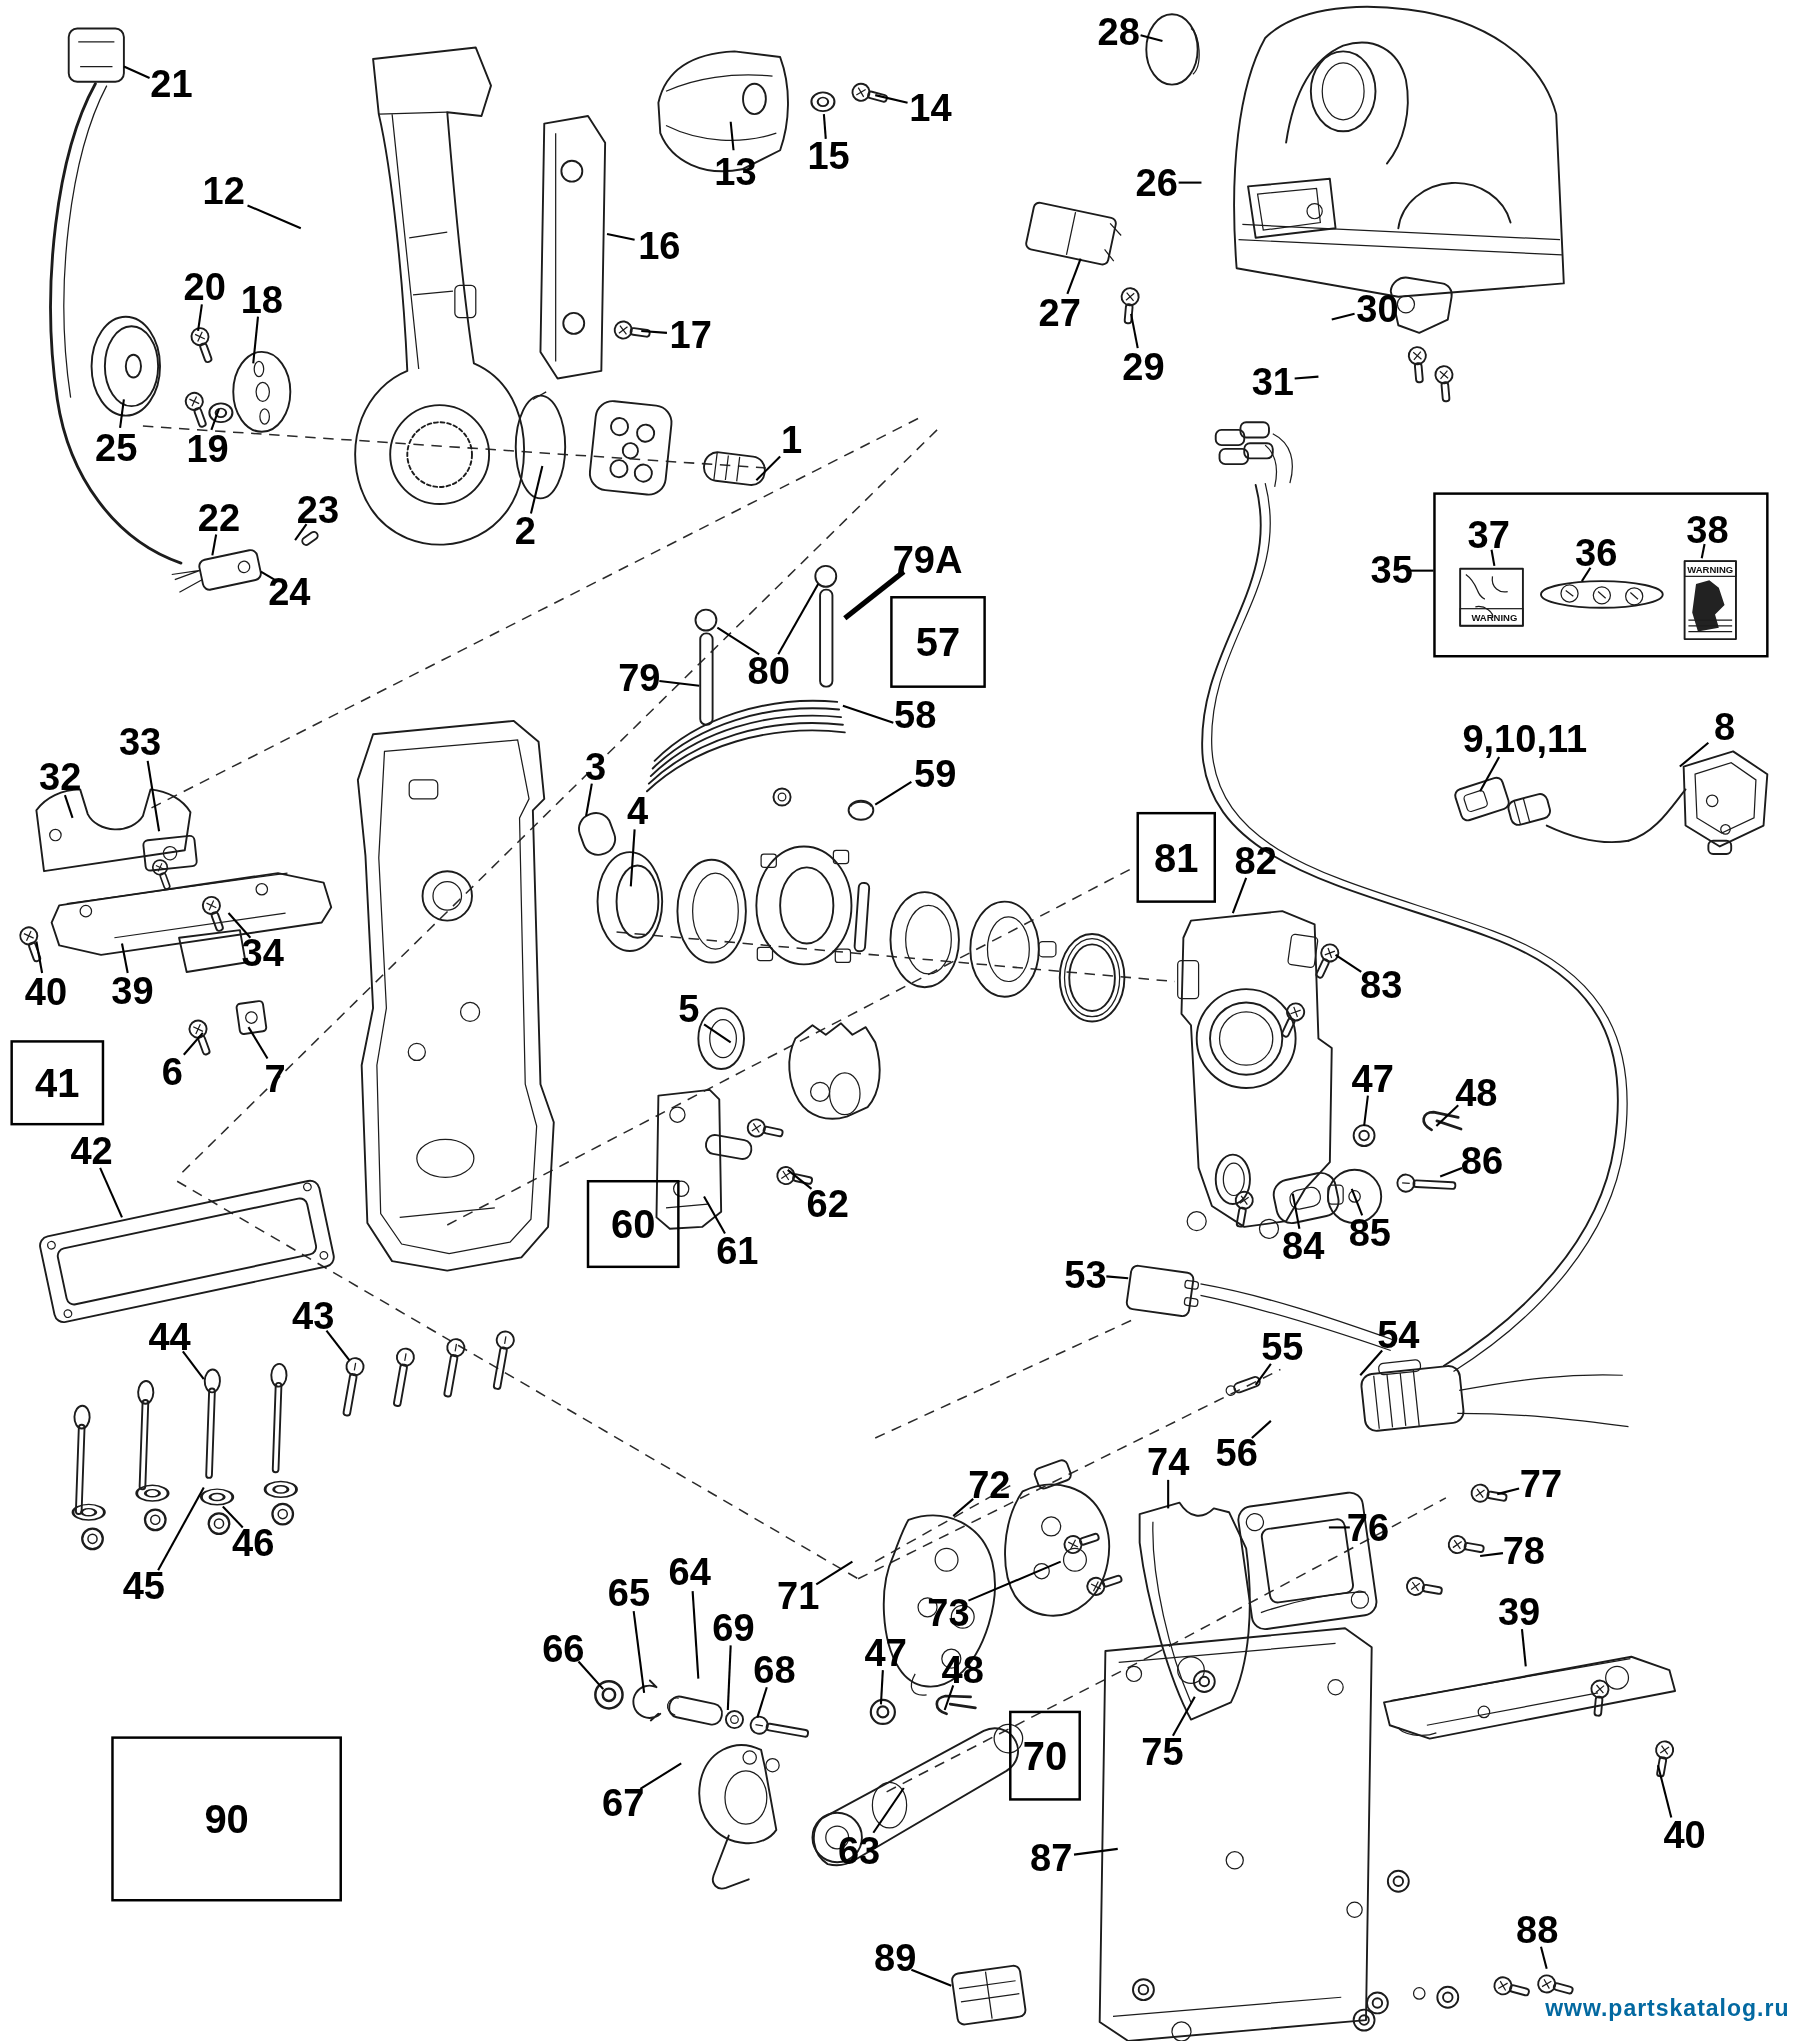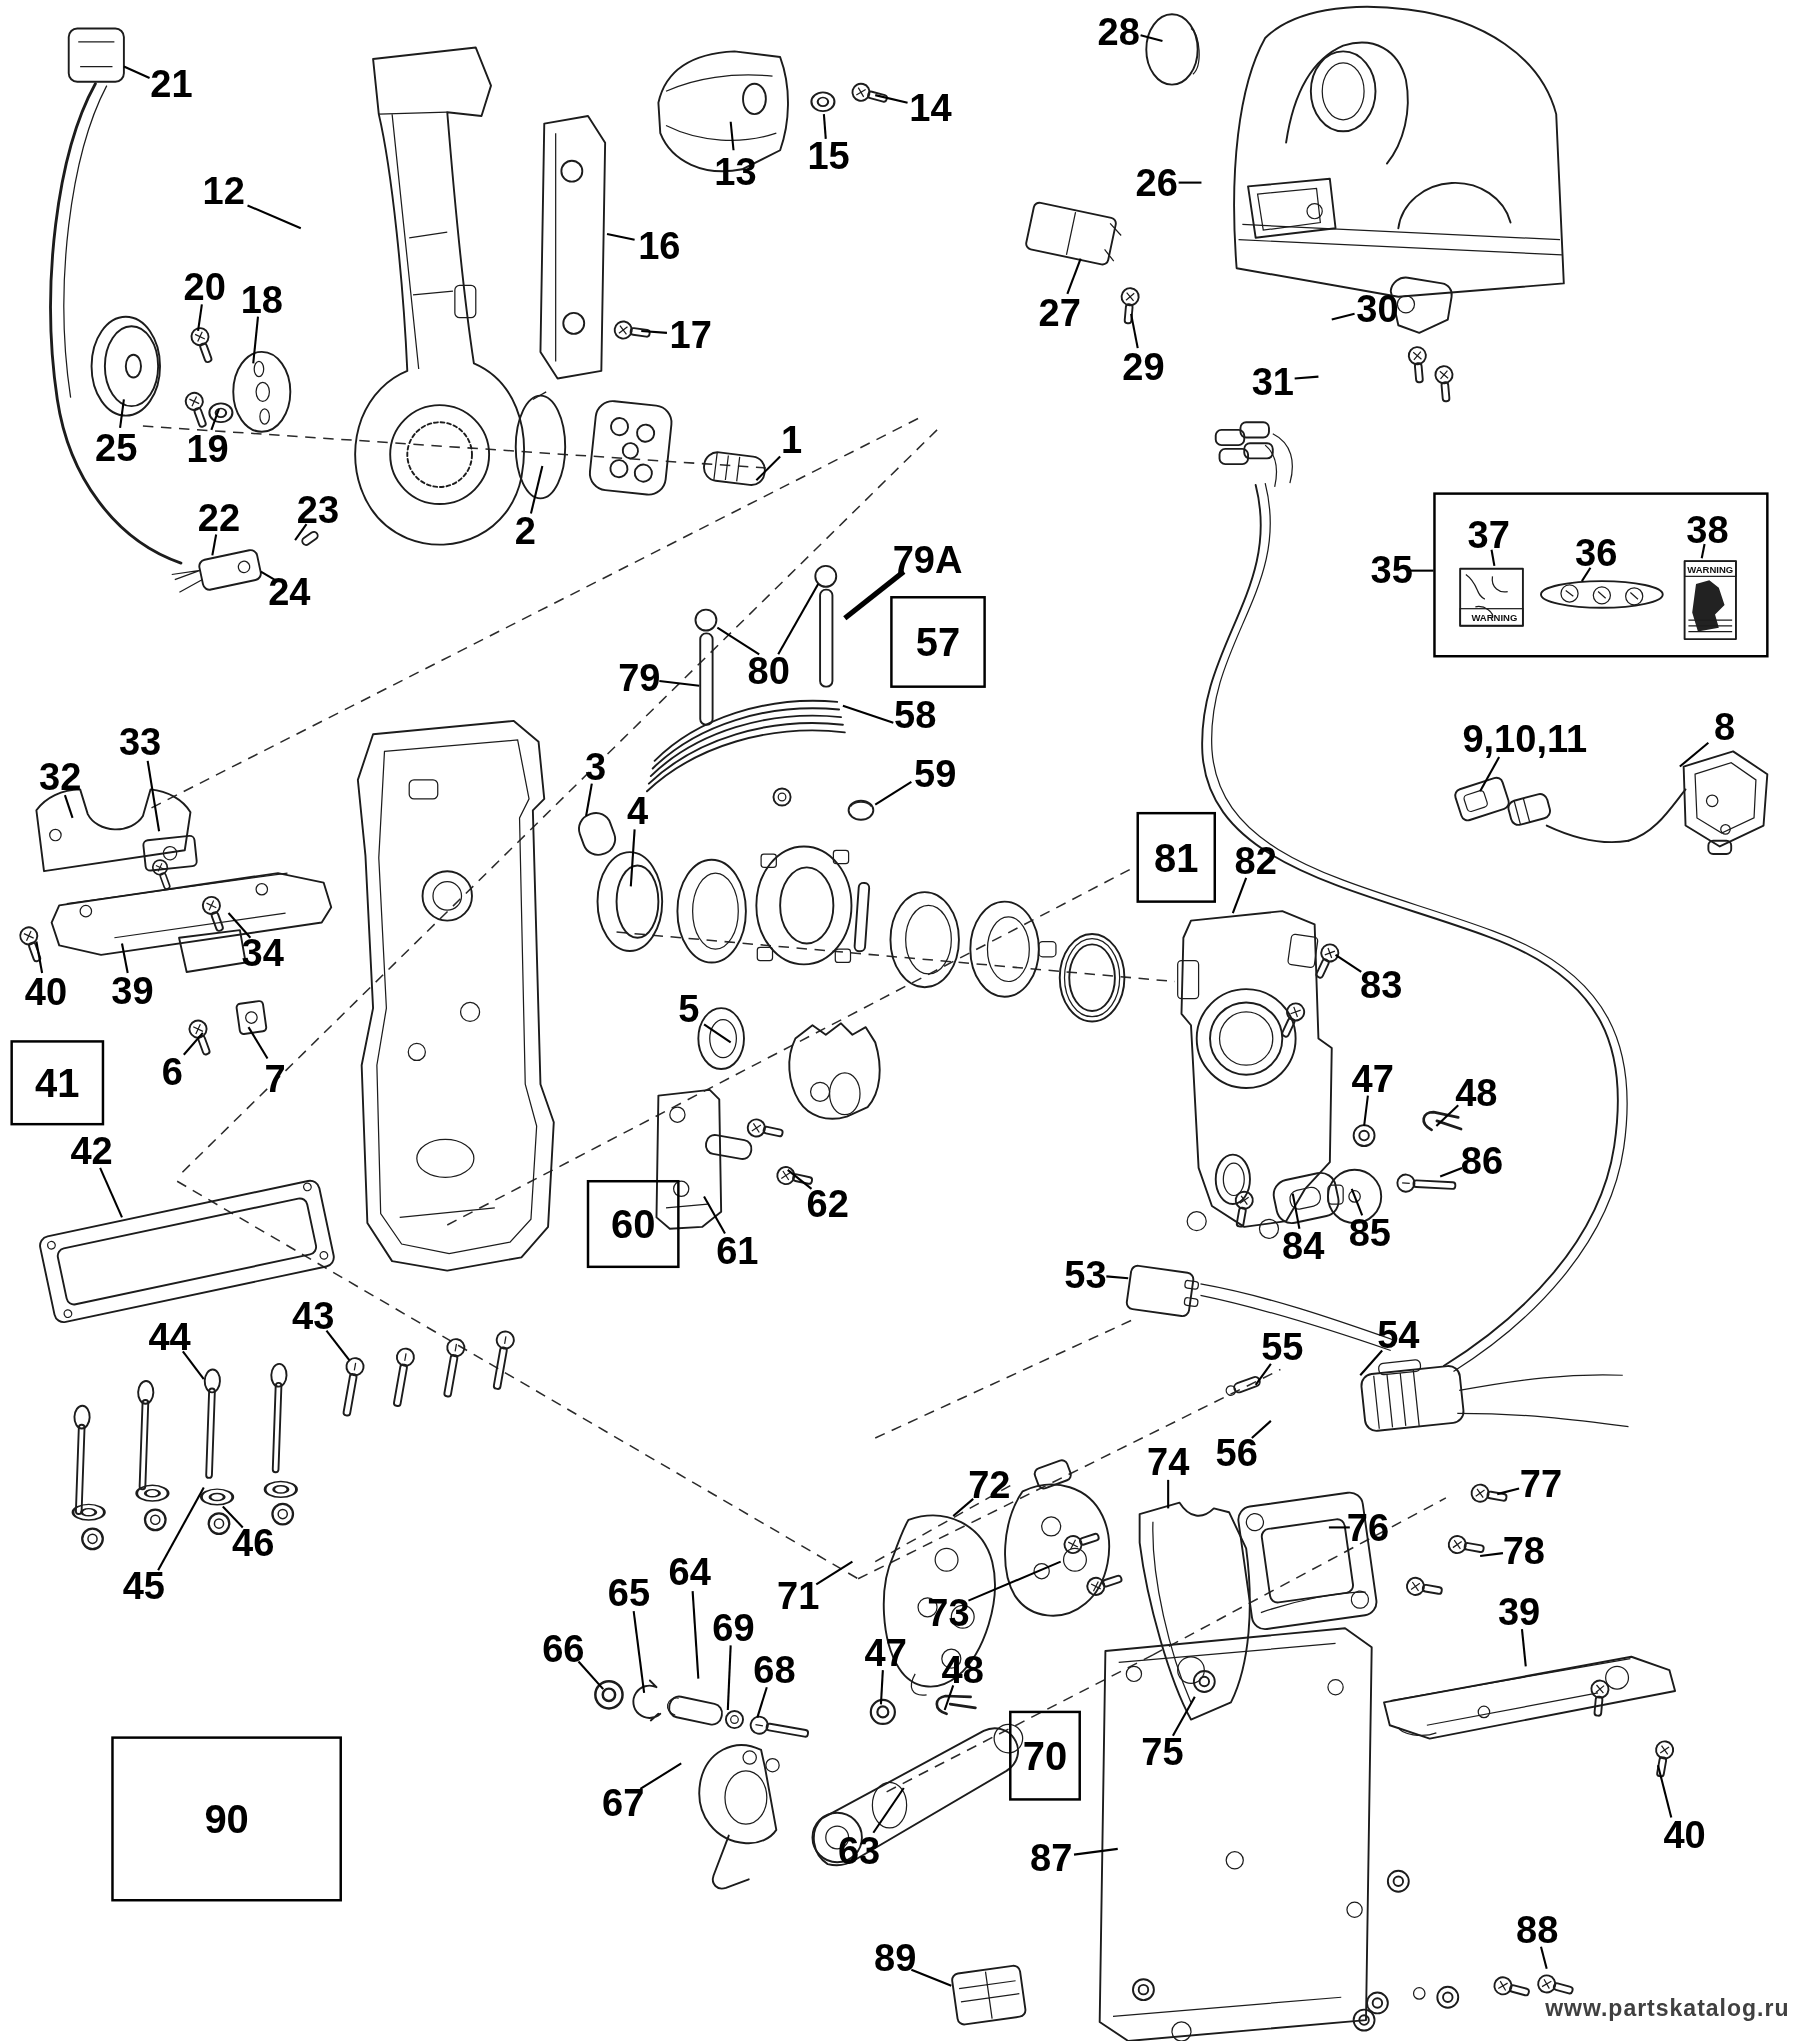--- a/index.html
+++ b/index.html
@@ -862,15 +862,15 @@
           <rect x="1196" y="855" width="81" height="93" class="cobox" fill="#fff"></rect>
           <text x="1236.5" y="916.5" class="box-num">81</text>
         </g>
         <g>
           <rect x="118" y="1827" width="240" height="171" class="cobox" fill="#fff"></rect>
           <text x="238" y="1927.5" class="box-num">90</text>
         </g>
       </g>
 </svg>
 
-<div id="watermark" style="color: #404040;">www.partskatalog.ru</div>
+<div id="watermark" style="color: #0369a1;">www.partskatalog.ru</div>
 </div>
 
 
 </body></html>

